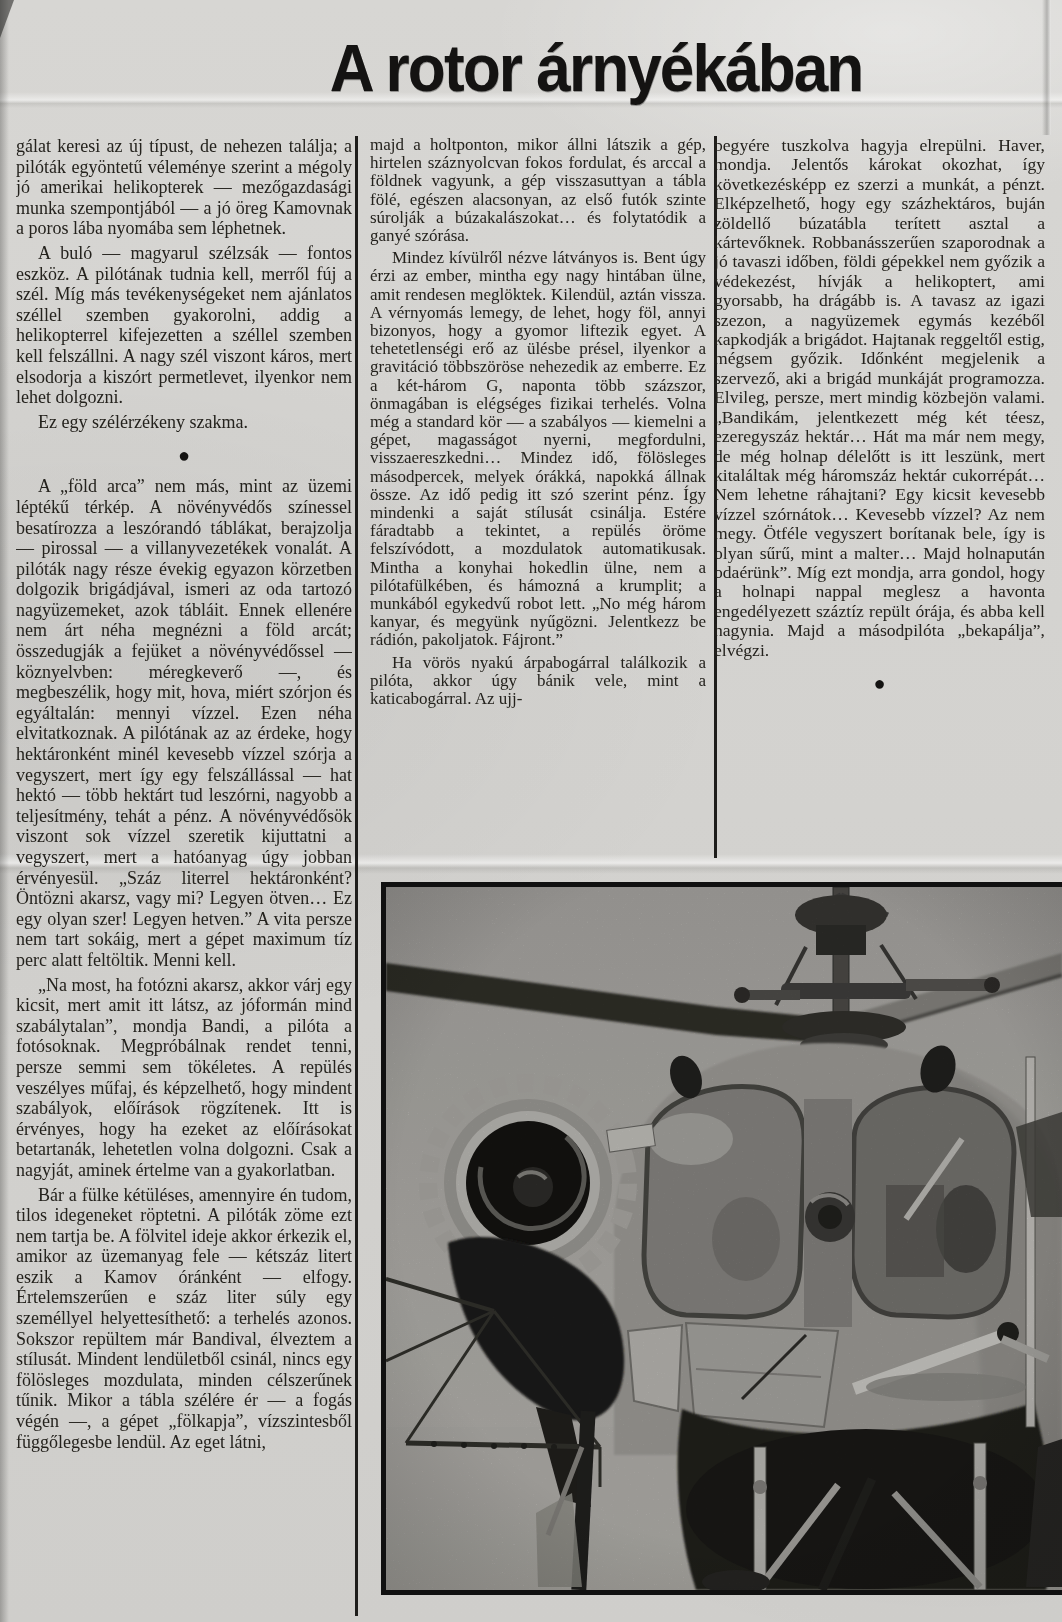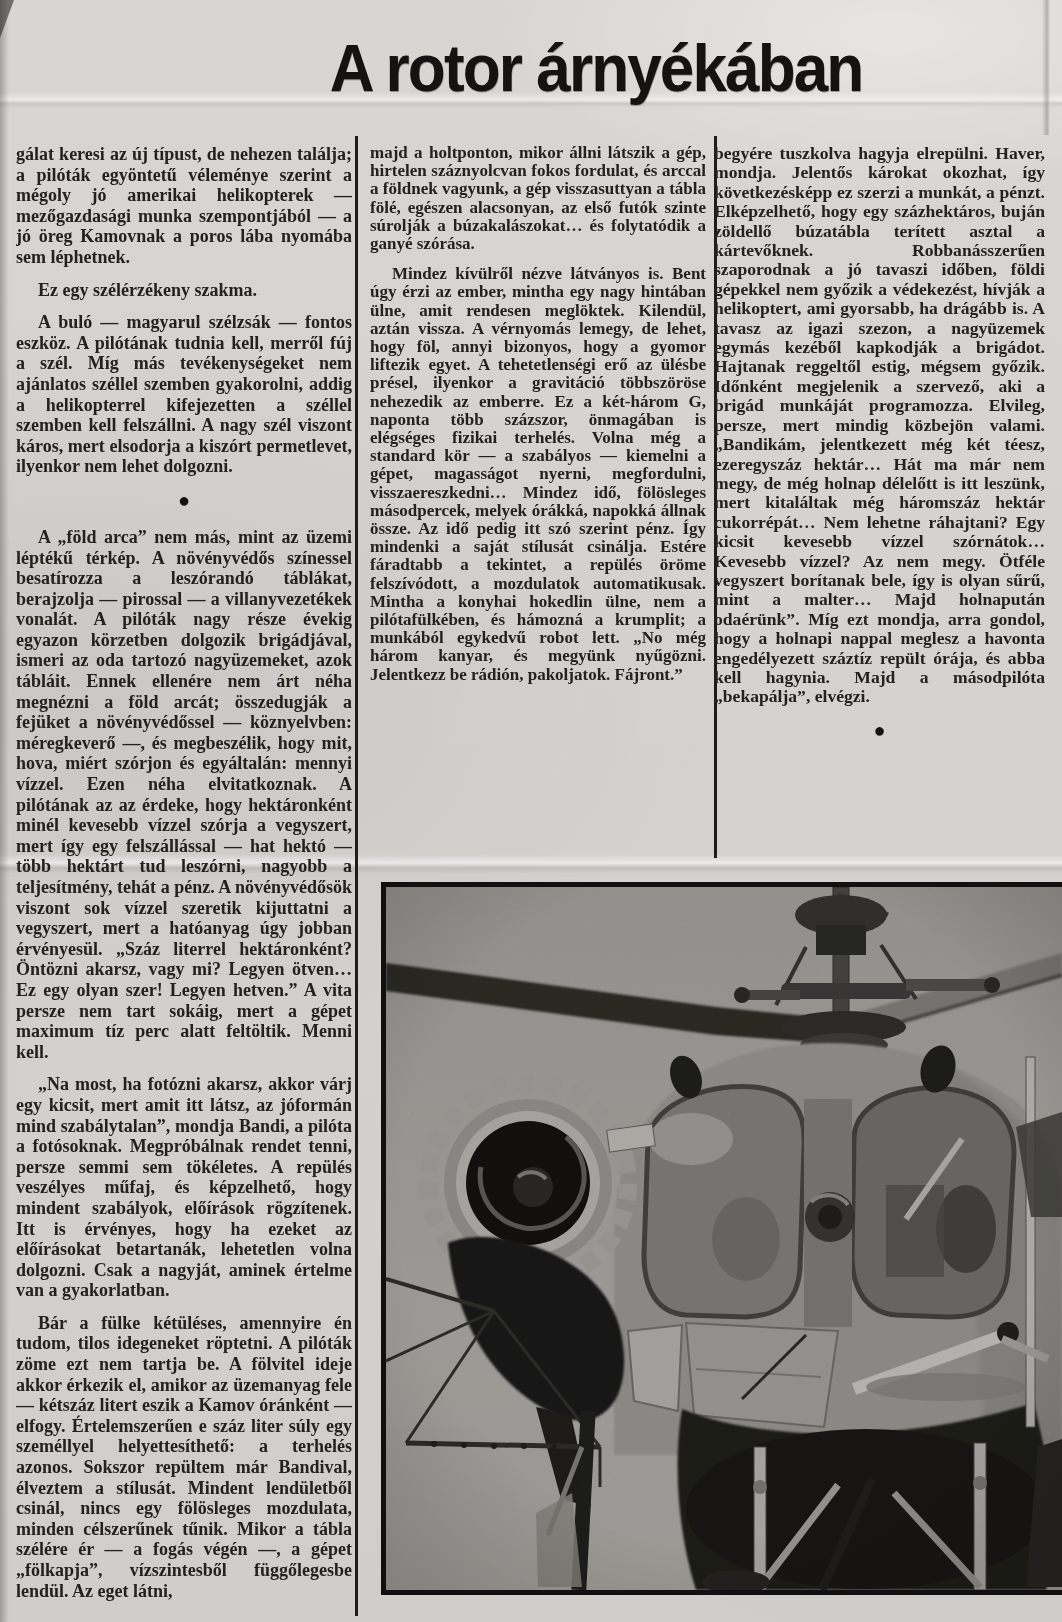--- a/index.html
+++ b/index.html
@@ -31,21 +31,21 @@
   .title{
     position:absolute;left:130px;top:30px;width:932px;margin:0;
     font-family:"Liberation Sans","DejaVu Sans",sans-serif;
     font-weight:700;font-size:66px;letter-spacing:-2px;color:#141312;
     text-align:center;transform:scaleX(.94);transform-origin:50% 50%;
     text-shadow:.5px .5px 0 rgba(20,20,20,.35);
     white-space:nowrap;
   }
 
   .col{position:absolute;overflow:hidden;color:#24221d;text-align:justify;}
-  .col p{margin:12px 0 4px 0;font-weight:bold;}
+  .col p{margin:4px 0 4px 0;}
   .col p.ind{text-indent:22px;}
   .col1{left:16px;top:132px;width:336px;height:1488px;font-size:18px;line-height:20.6px;}
   .col2{left:370px;top:132px;width:336px;height:727px;font-size:17px;line-height:18.2px;}
   .col3{left:714px;top:132px;width:331px;height:722px;font-size:17.6px;line-height:19.4px;}
 
   .bullet-row{display:block;text-align:center;font-size:20px;line-height:30px;
     margin:8px 0 6px 0;color:#141312;text-indent:0;}
 
   .divider{position:absolute;width:3px;background:#1e1d1b;}
   .divider-1{left:355px;top:136px;height:1480px;}
@@ -66,33 +66,34 @@
   <div class="crease-h1"></div>
   <div class="crease-h2"></div>
   <div class="crease-v"></div>
   <div class="edge-left"></div>
   <div class="corner-mark"></div>
 
   <h1 class="title">A rotor árnyékában</h1>
 
   <div class="col col1">
     <p>gálat keresi az új típust, de nehezen találja; a pilóták egyöntetű véleménye szerint a mégoly jó amerikai helikopterek — mezőgazdasági munka szempontjából — a jó öreg Kamovnak a poros lába nyomába sem léphetnek.</p>
+    <p class="ind">A buló — magyarul szélzsák — fontos eszköz. A pilótának tudnia kell, merről fúj a szél. Míg más tevékenységeket nem ajánlatos széllel szemben gyakorolni, addig a helikopterrel kifejezetten a széllel szemben kell felszállni. A nagy szél viszont káros, mert elsodorja a kiszórt permetlevet, ilyenkor nem lehet dolgozni.</p>
     <p class="ind">Ez egy szélérzékeny szakma.</p>
-    <p class="ind">A buló — magyarul szélzsák — fontos eszköz. A pilótának tudnia kell, merről fúj a szél. Míg más tevékenységeket nem ajánlatos széllel szemben gyakorolni, addig a helikopterrel kifejezetten a széllel szemben kell felszállni. A nagy szél viszont káros, mert elsodorja a kiszórt permetlevet, ilyenkor nem lehet dolgozni.</p>
     <div class="bullet-row">●</div>
     <p class="ind">A „föld arca” nem más, mint az üzemi léptékű térkép. A növényvédős színessel besatírozza a leszórandó táblákat, berajzolja — pirossal — a villanyvezetékek vonalát. A pilóták nagy része évekig egyazon körzetben dolgozik brigádjával, ismeri az oda tartozó nagyüzemeket, azok tábláit. Ennek ellenére nem árt néha megnézni a föld arcát; összedugják a fejüket a növényvédőssel — köznyelvben: méregkeverő —, és megbeszélik, hogy mit, hova, miért szórjon és egyáltalán: mennyi vízzel. Ezen néha elvitatkoznak. A pilótának az az érdeke, hogy hektáronként minél kevesebb vízzel szórja a vegyszert, mert így egy felszállással — hat hektó — több hektárt tud leszórni, nagyobb a teljesítmény, tehát a pénz. A növényvédősök viszont sok vízzel szeretik kijuttatni a vegyszert, mert a hatóanyag úgy jobban érvényesül. „Száz literrel hektáronként? Öntözni akarsz, vagy mi? Legyen ötven… Ez egy olyan szer! Legyen hetven.” A vita persze nem tart sokáig, mert a gépet maximum tíz perc alatt feltöltik. Menni kell.</p>
     <p class="ind">„Na most, ha fotózni akarsz, akkor várj egy kicsit, mert amit itt látsz, az jóformán mind szabálytalan”, mondja Bandi, a pilóta a fotósoknak. Megpróbálnak rendet tenni, persze semmi sem tökéletes. A repülés veszélyes műfaj, és képzelhető, hogy mindent szabályok, előírások rögzítenek. Itt is érvényes, hogy ha ezeket az előírásokat betartanák, lehetetlen volna dolgozni. Csak a nagyját, aminek értelme van a gyakorlatban.</p>
     <p class="ind">Bár a fülke kétüléses, amennyire én tudom, tilos idegeneket röptetni. A pilóták zöme ezt nem tartja be. A fölvitel ideje akkor érkezik el, amikor az üzemanyag fele — kétszáz litert eszik a Kamov óránként — elfogy. Értelemszerűen e száz liter súly egy személlyel helyettesíthető: a terhelés azonos. Sokszor repültem már Bandival, élveztem a stílusát. Mindent lendületből csinál, nincs egy fölösleges mozdulata, minden célszerűnek tűnik. Mikor a tábla szélére ér — a fogás végén —, a gépet „fölkapja”, vízszintesből függőlegesbe lendül. Az eget látni,</p>
   </div>
 
   <div class="divider divider-1"></div>
 
   <div class="col col2">
     <p>majd a holtponton, mikor állni látszik a gép, hirtelen száznyolcvan fokos fordulat, és arccal a földnek vagyunk, a gép visszasuttyan a tábla fölé, egészen alacsonyan, az első futók szinte súrolják a búzakalászokat… és folytatódik a ganyé szórása.</p>
     <p class="ind">Mindez kívülről nézve látványos is. Bent úgy érzi az ember, mintha egy nagy hintában ülne, amit rendesen meglöktek. Kilendül, aztán vissza. A vérnyomás lemegy, de lehet, hogy föl, annyi bizonyos, hogy a gyomor liftezik egyet. A tehetetlenségi erő az ülésbe présel, ilyenkor a gravitáció többszöröse nehezedik az emberre. Ez a két-három G, naponta több százszor, önmagában is elégséges fizikai terhelés. Volna még a standard kör — a szabályos — kiemelni a gépet, magasságot nyerni, megfordulni, visszaereszkedni… Mindez idő, fölösleges másodpercek, melyek órákká, napokká állnak össze. Az idő pedig itt szó szerint pénz. Így mindenki a saját stílusát csinálja. Estére fáradtabb a tekintet, a repülés öröme felszívódott, a mozdulatok automatikusak. Mintha a konyhai hokedlin ülne, nem a pilótafülkében, és hámozná a krumplit; a munkából egykedvű robot lett. „No még három kanyar, és megyünk nyűgözni. Jelentkezz be rádión, pakoljatok. Fájront.”</p>
+    <p class="ind">Ha vörös nyakú árpabogárral találkozik a pilóta, akkor úgy bánik vele, mint a katicabogárral. Az ujj-</p>
   </div>
 
   <div class="divider divider-2"></div>
 
   <div class="col col3">
     <p>begyére tuszkolva hagyja elrepülni. Haver, mondja. Jelentős károkat okozhat, így következésképp ez szerzi a munkát, a pénzt. Elképzelhető, hogy egy százhektáros, buján zöldellő búzatábla terített asztal a kártevőknek. Robbanásszerűen szaporodnak a jó tavaszi időben, földi gépekkel nem győzik a védekezést, hívják a helikoptert, ami gyorsabb, ha drágább is. A tavasz az igazi szezon, a nagyüzemek egymás kezéből kapkodják a brigádot. Hajtanak reggeltől estig, mégsem győzik. Időnként megjelenik a szervező, aki a brigád munkáját programozza. Elvileg, persze, mert mindig közbejön valami. „Bandikám, jelentkezett még két téesz, ezeregyszáz hektár… Hát ma már nem megy, de még holnap délelőtt is itt leszünk, mert kitaláltak még háromszáz hektár cukorrépát… Nem lehetne ráhajtani? Egy kicsit kevesebb vízzel szórnátok… Kevesebb vízzel? Az nem megy. Ötféle vegyszert borítanak bele, így is olyan sűrű, mint a malter… Majd holnapután odaérünk”. Míg ezt mondja, arra gondol, hogy a holnapi nappal meglesz a havonta engedélyezett száztíz repült órája, és abba kell hagynia. Majd a másodpilóta „bekapálja”, elvégzi.</p>
     <div class="bullet-row">●</div>
   </div>
 
   <figure class="photo" aria-label="Black-and-white newspaper photograph: Kamov agricultural helicopter seen head-on — coaxial rotor head and mast, bubble cockpit canopy, round radial engine air intake on the left, spray-boom lattice and landing gear struts below.">

